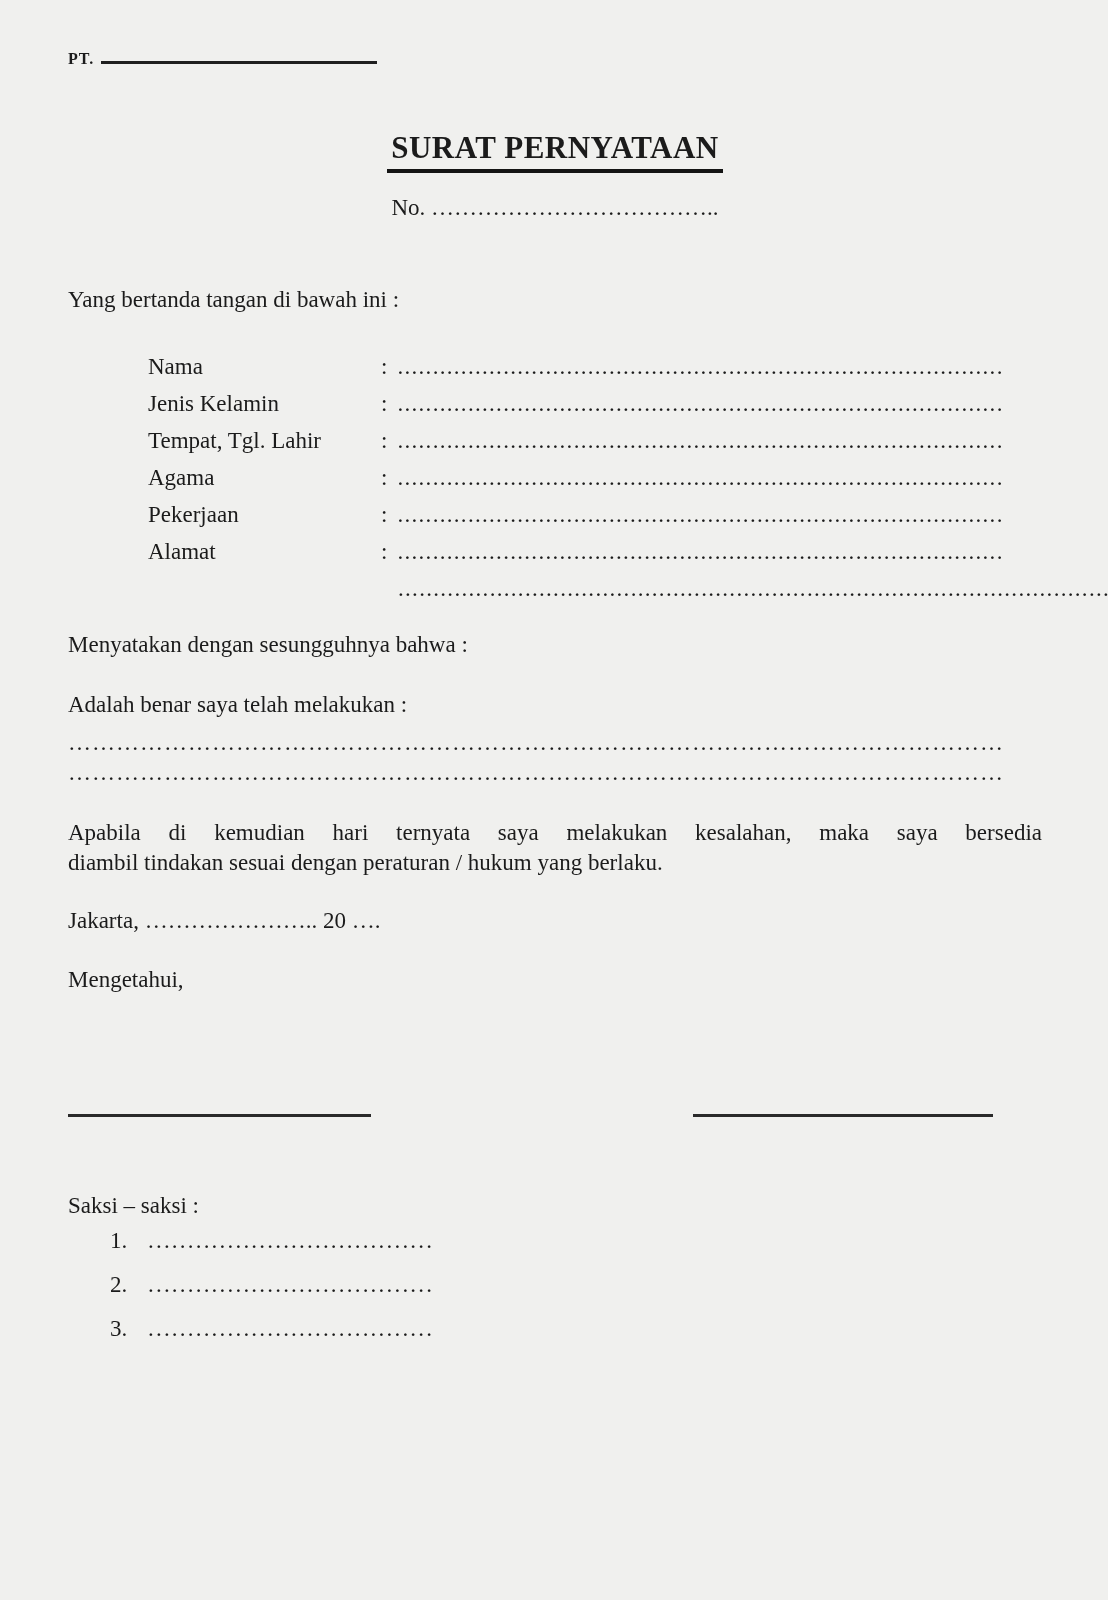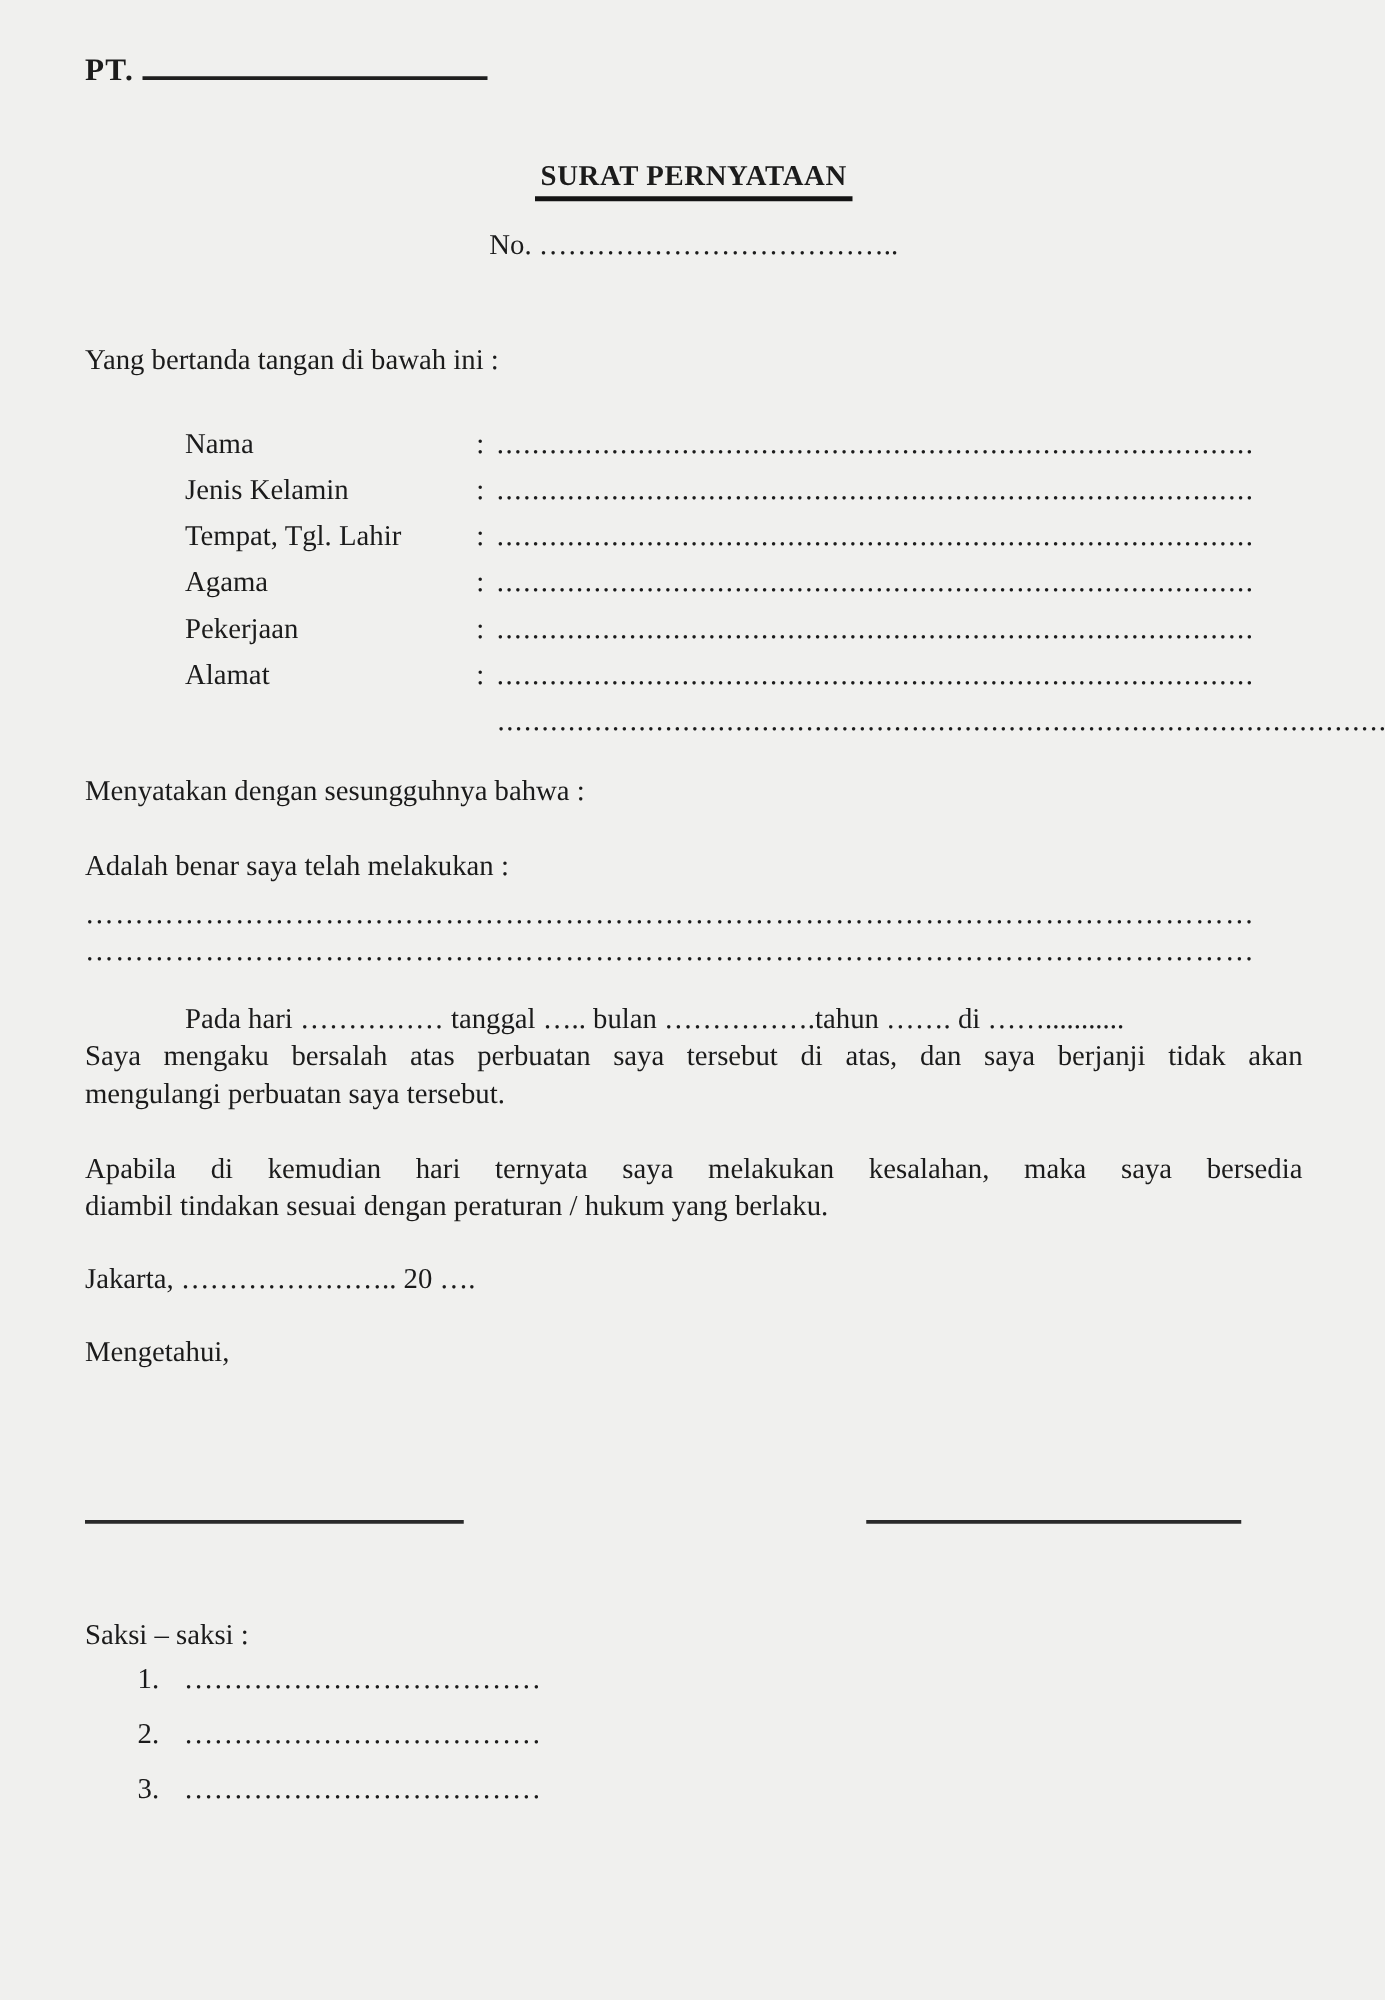--- a/index.html
+++ b/index.html
@@ -6,29 +6,29 @@
   html, body { width: 1108px; }
   body {
     width: 1108px; height: 1600px; overflow: hidden;
     background: #f0f0ee;
     color: #1b1b1b;
     font-family: "Liberation Serif", "DejaVu Serif", serif;
     font-size: 23px;
     padding: 42px 66px 0 68px;
   }
   .pt-line { line-height: 30px; }
-  .pt { font-weight: bold; font-size: 25px; letter-spacing: 1px; }
+  .pt { font-weight: bold; font-size: 16px; letter-spacing: 1px; }
   .pt-blank {
     display: inline-block; width: 276px; height: 18px;
     border-bottom: 3px solid #1f1f1f; margin-left: 7px;
   }
   .title-wrap { margin-top: 56px; text-align: center; }
   .title {
     display: inline-block;
-    font-weight: bold; font-size: 23px; letter-spacing: 0.5px;
+    font-weight: bold; font-size: 31px; letter-spacing: 0.5px;
     border-bottom: 4px solid #141414; padding: 0 4px 3px 4px;
   }
   .no-line { margin-top: 20px; text-align: center; line-height: 30px; }
   .intro { margin-top: 62px; line-height: 30px; }
 
   .fields { margin-top: 33px; }
   .field-row { display: flex; align-items: baseline; line-height: 37px; padding-left: 80px; }
   .field-label { flex: none; width: 233px; }
   .field-colon { flex: none; margin-right: 10px; }
   .field-dots {
@@ -120,27 +120,20 @@
     <div class="field-cont">
       <span class="field-dots">..............................................................................................................................................</span>
     </div>
   </div>
 
   <div class="stmt-heading">Menyatakan dengan sesungguhnya bahwa :</div>
   <div class="stmt-sub">Adalah benar saya telah melakukan :</div>
   <div class="blank-line first">………………………………………………………………………………………………………………………………</div>
   <div class="blank-line">………………………………………………………………………………………………………………………………</div>
 
-  <div class="pada-block">
-    <div class="pada-hari">Pada hari …………… tanggal ….. bulan …………….tahun ……. di ……...........</div>
-    <div class="para">
-        <div class="jline full">Saya mengaku bersalah atas perbuatan saya tersebut di atas, dan saya berjanji tidak akan</div>
-        <div class="jline">mengulangi perbuatan saya tersebut.</div>
-      </div>
-  </div>
 
   <div class="para spaced">
       <div class="jline full">Apabila di kemudian hari ternyata saya melakukan kesalahan, maka saya bersedia</div>
       <div class="jline">diambil tindakan sesuai dengan peraturan / hukum yang berlaku.</div>
     </div>
 
 
   <div class="jakarta">Jakarta, ………………….. 20 ….</div>
 
   <div class="sig-labels">

